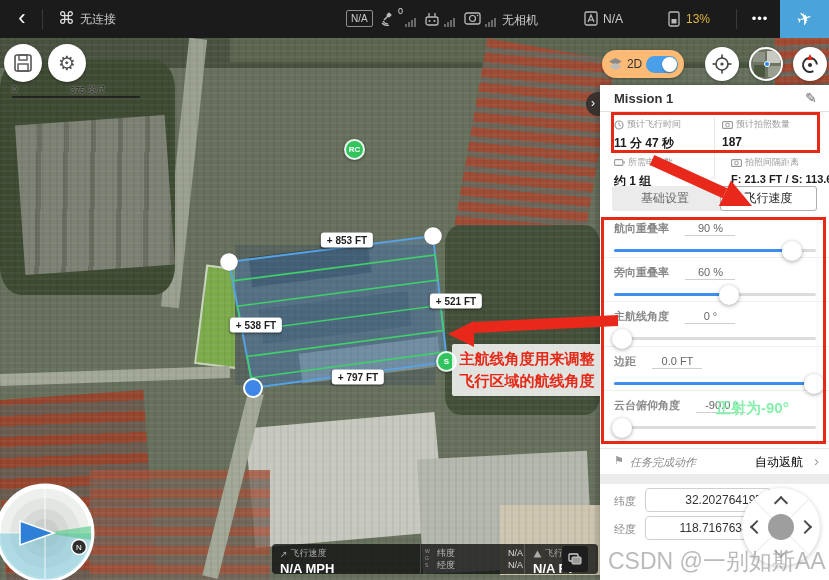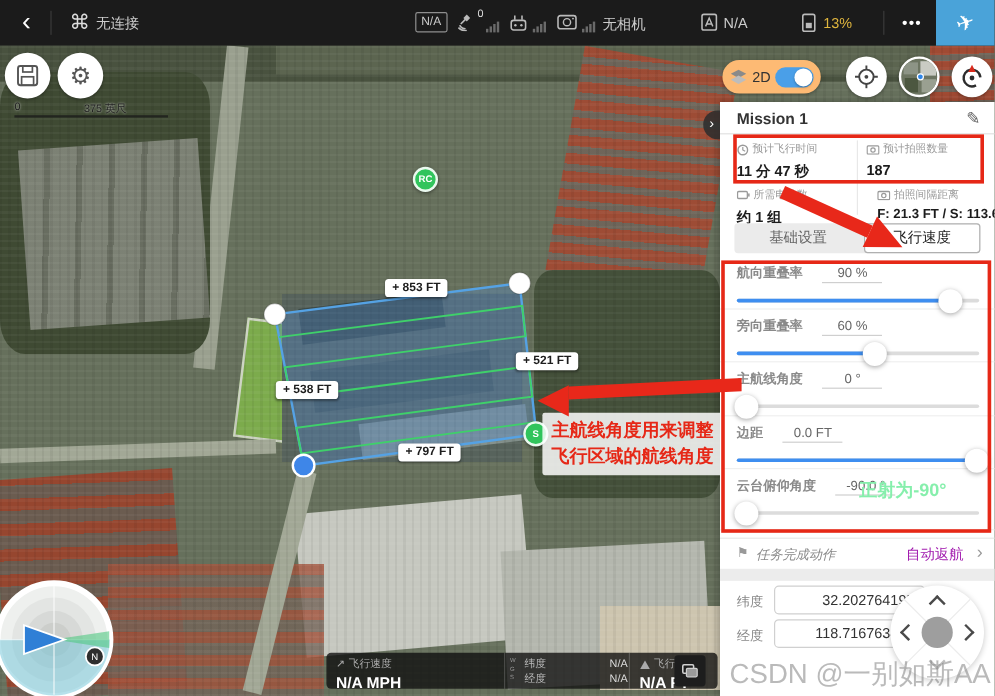--- a/index.html
+++ b/index.html
@@ -76,21 +76,21 @@
   .slider-row .lab { font-size:11px; color:#8a8a8a; display:inline-block;font-weight:bold; }
   .slider-row .valf { display:inline-block; min-width:50px; margin-left:12px; text-align:center; font-size:11px; color:#666; border-bottom:1px solid #cfcfcf; padding-bottom:1px; cursor:text; }
   .track { position:relative; margin-top:13px; height:3px; background:#dcdcdc; border-radius:2px; }
   .fill { position:absolute; left:0; top:0; height:100%; background:#3e8ef0; border-radius:2px; }
   .thumb { position:absolute; top:50%; left:0; width:20px; height:20px; background:#fff; border-radius:50%; box-shadow:0 1px 4px rgba(0,0,0,.35); transform:translate(-50%,-50%); cursor:grab; }
   .row-sep { position:absolute; left:0; width:229px; height:1px; background:#efefef; }
 
   .finish-row { position:absolute; left:0; top:363px; width:229px; height:24px; border-top:1px solid #e8e8e8; cursor:pointer; }
   .finish-row .ic { position:absolute; left:14px; top:5px; color:#999; font-size:11px; }
   .finish-row .lab { position:absolute; left:30px; top:6px; color:#888; font-size:11px;font-style:italic; }
-  .finish-row .val { position:absolute; right:26px; top:5px; color:#a21caf; font-size:12px; }
+  .finish-row .val { position:absolute; right:26px; top:5px; color:#000000; font-size:12px; }
   .finish-row .chev { position:absolute; right:10px; top:3px; color:#999; font-size:15px; }
   .gray-band { position:absolute; left:0; top:389px; width:229px; height:10px; background:#ececec; }
 
   .coord-lab { position:absolute; left:14px; color:#888; font-size:11px; }
   .coord-in { position:absolute; left:45px; width:126px; height:24px; border:1px solid #d0d0d0; border-radius:4px; background:#fff; text-align:right; padding-right:8px; font-size:12px; color:#333; font-family:"Liberation Sans","DejaVu Sans",sans-serif; }
 
   .dpad { position:absolute; left:142px; top:403px; width:78px; height:78px; border-radius:50%; background:#fff; box-shadow:0 1px 5px rgba(0,0,0,.22); overflow:hidden; }
   .dpad .diag { position:absolute; left:50%; top:50%; width:110px; height:1px; background:#ececec; }
   .dpad .d1 { transform:translate(-50%,-50%) rotate(45deg); } .dpad .d2 { transform:translate(-50%,-50%) rotate(-45deg); }
   .dpad .chev { position:absolute; width:10px; height:10px; border-left:2px solid #4a4a4a; border-top:2px solid #4a4a4a; cursor:pointer; }

